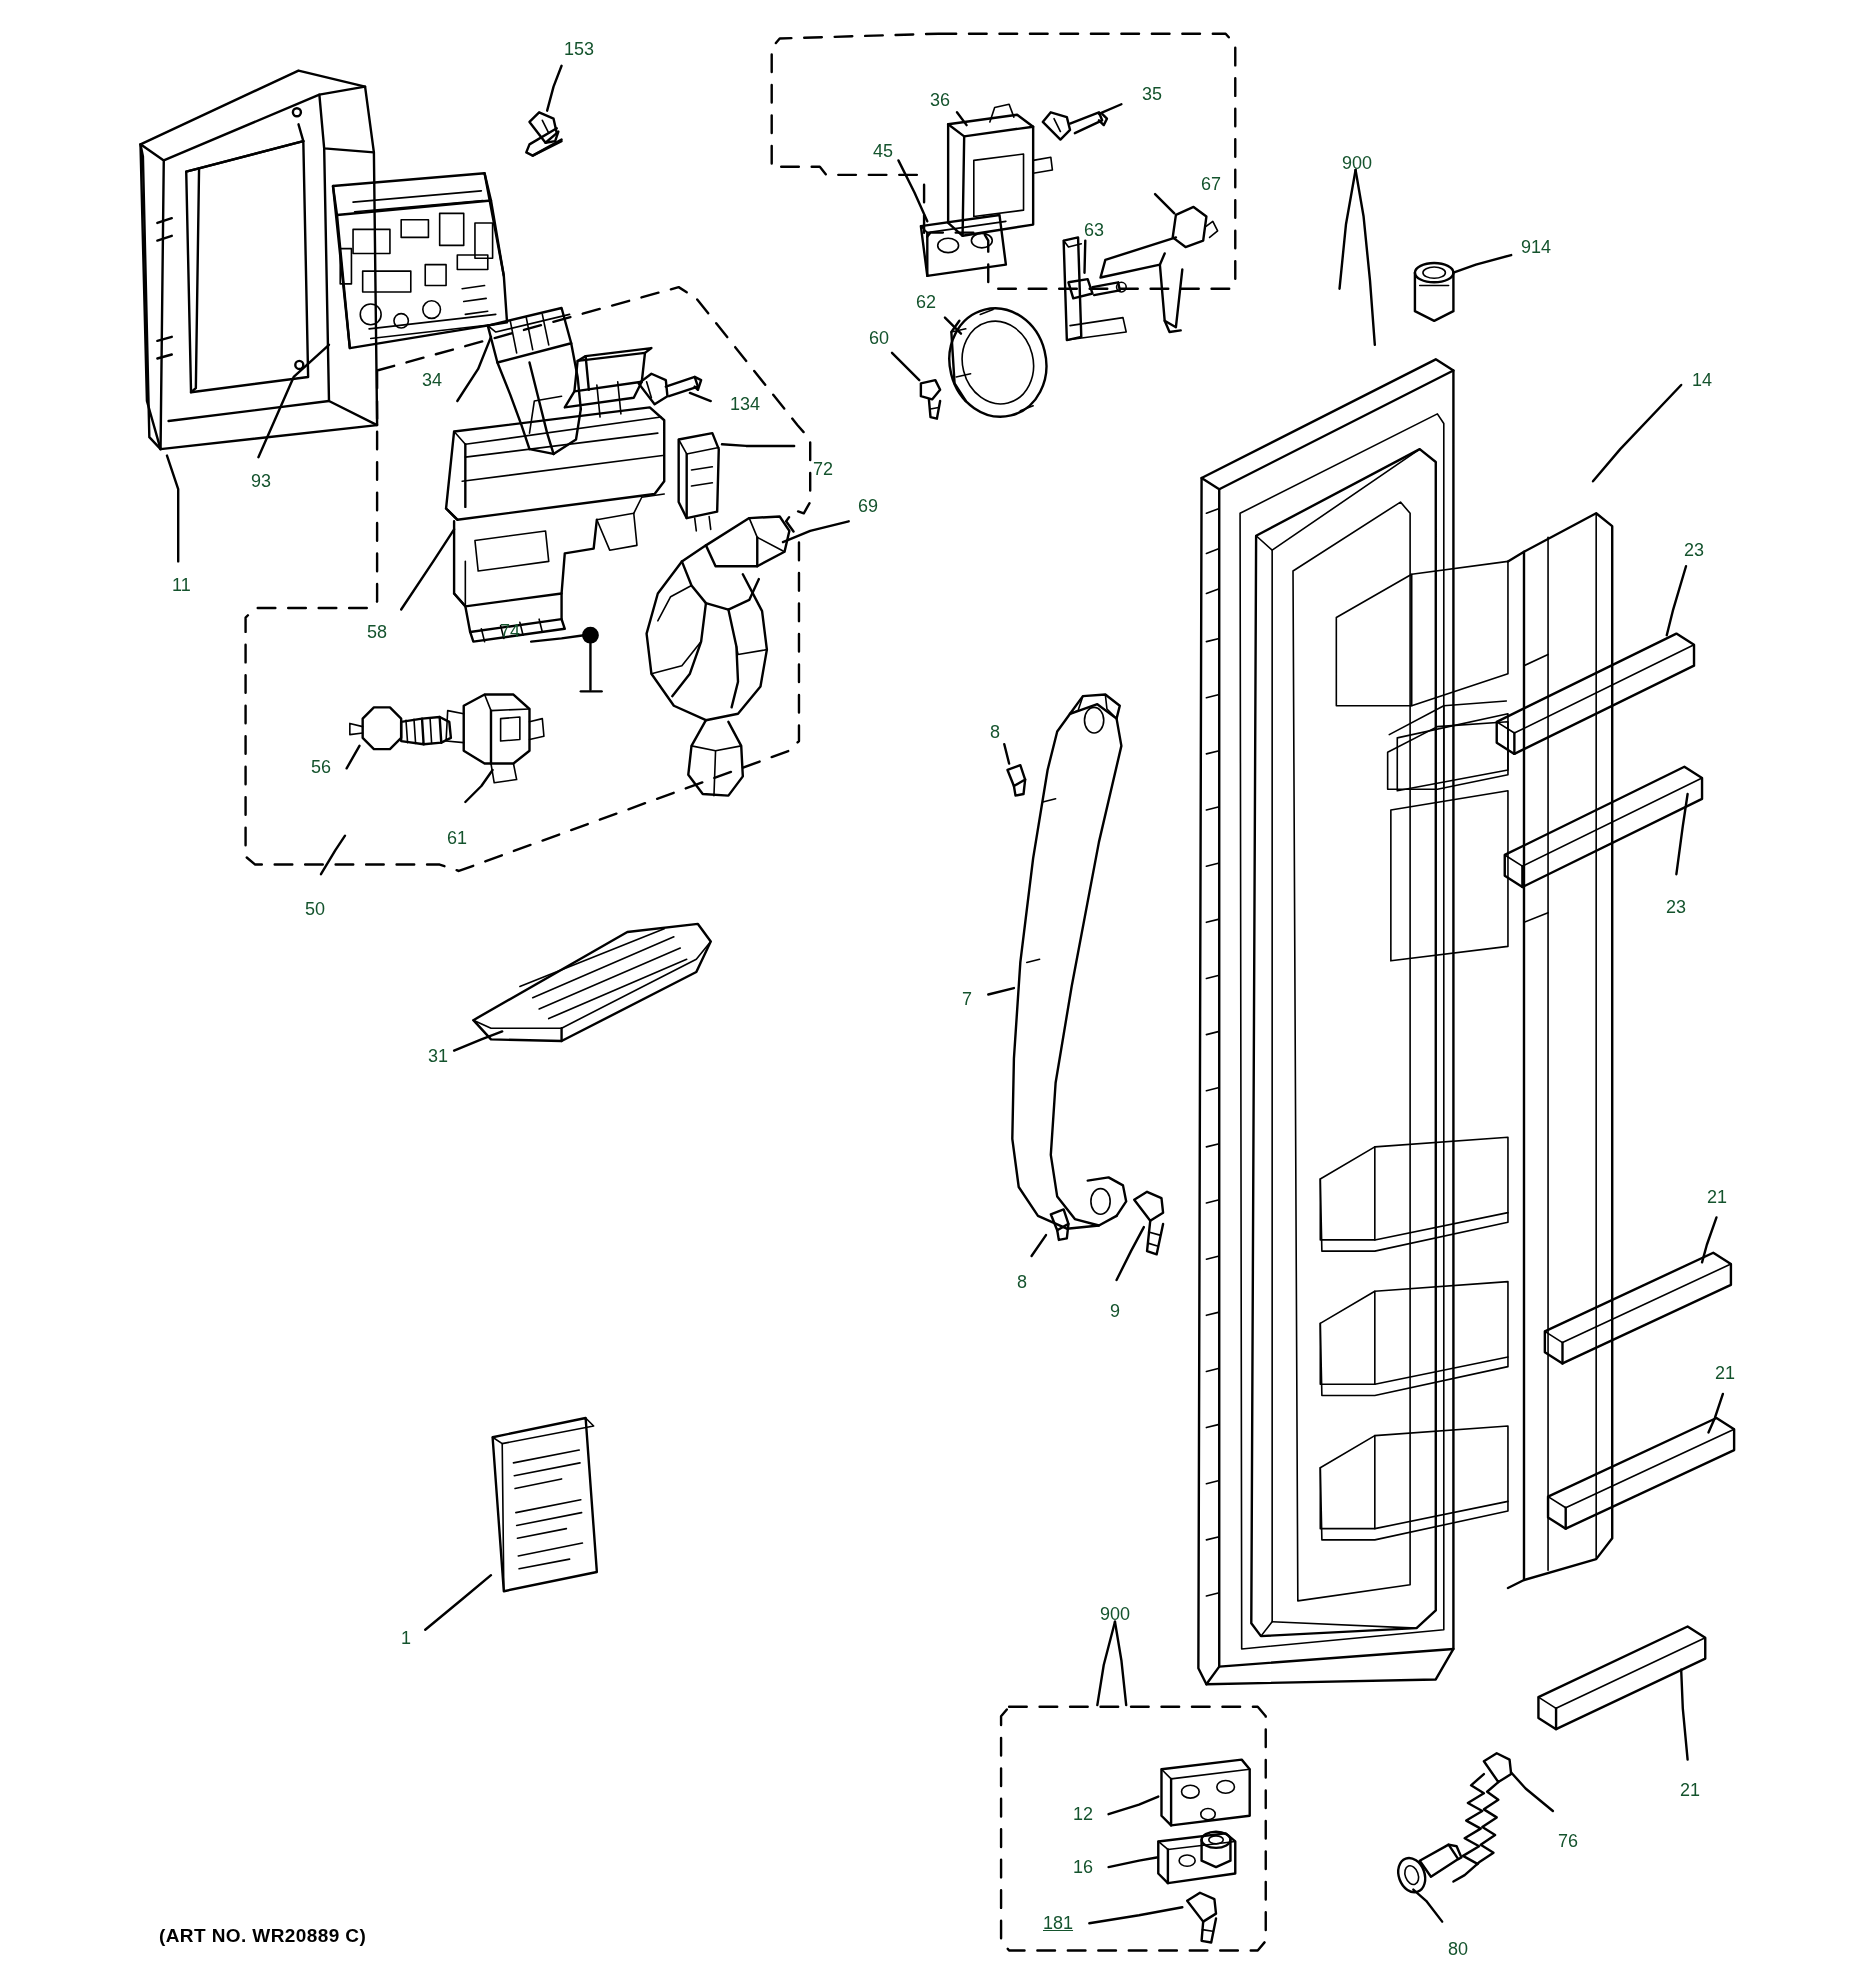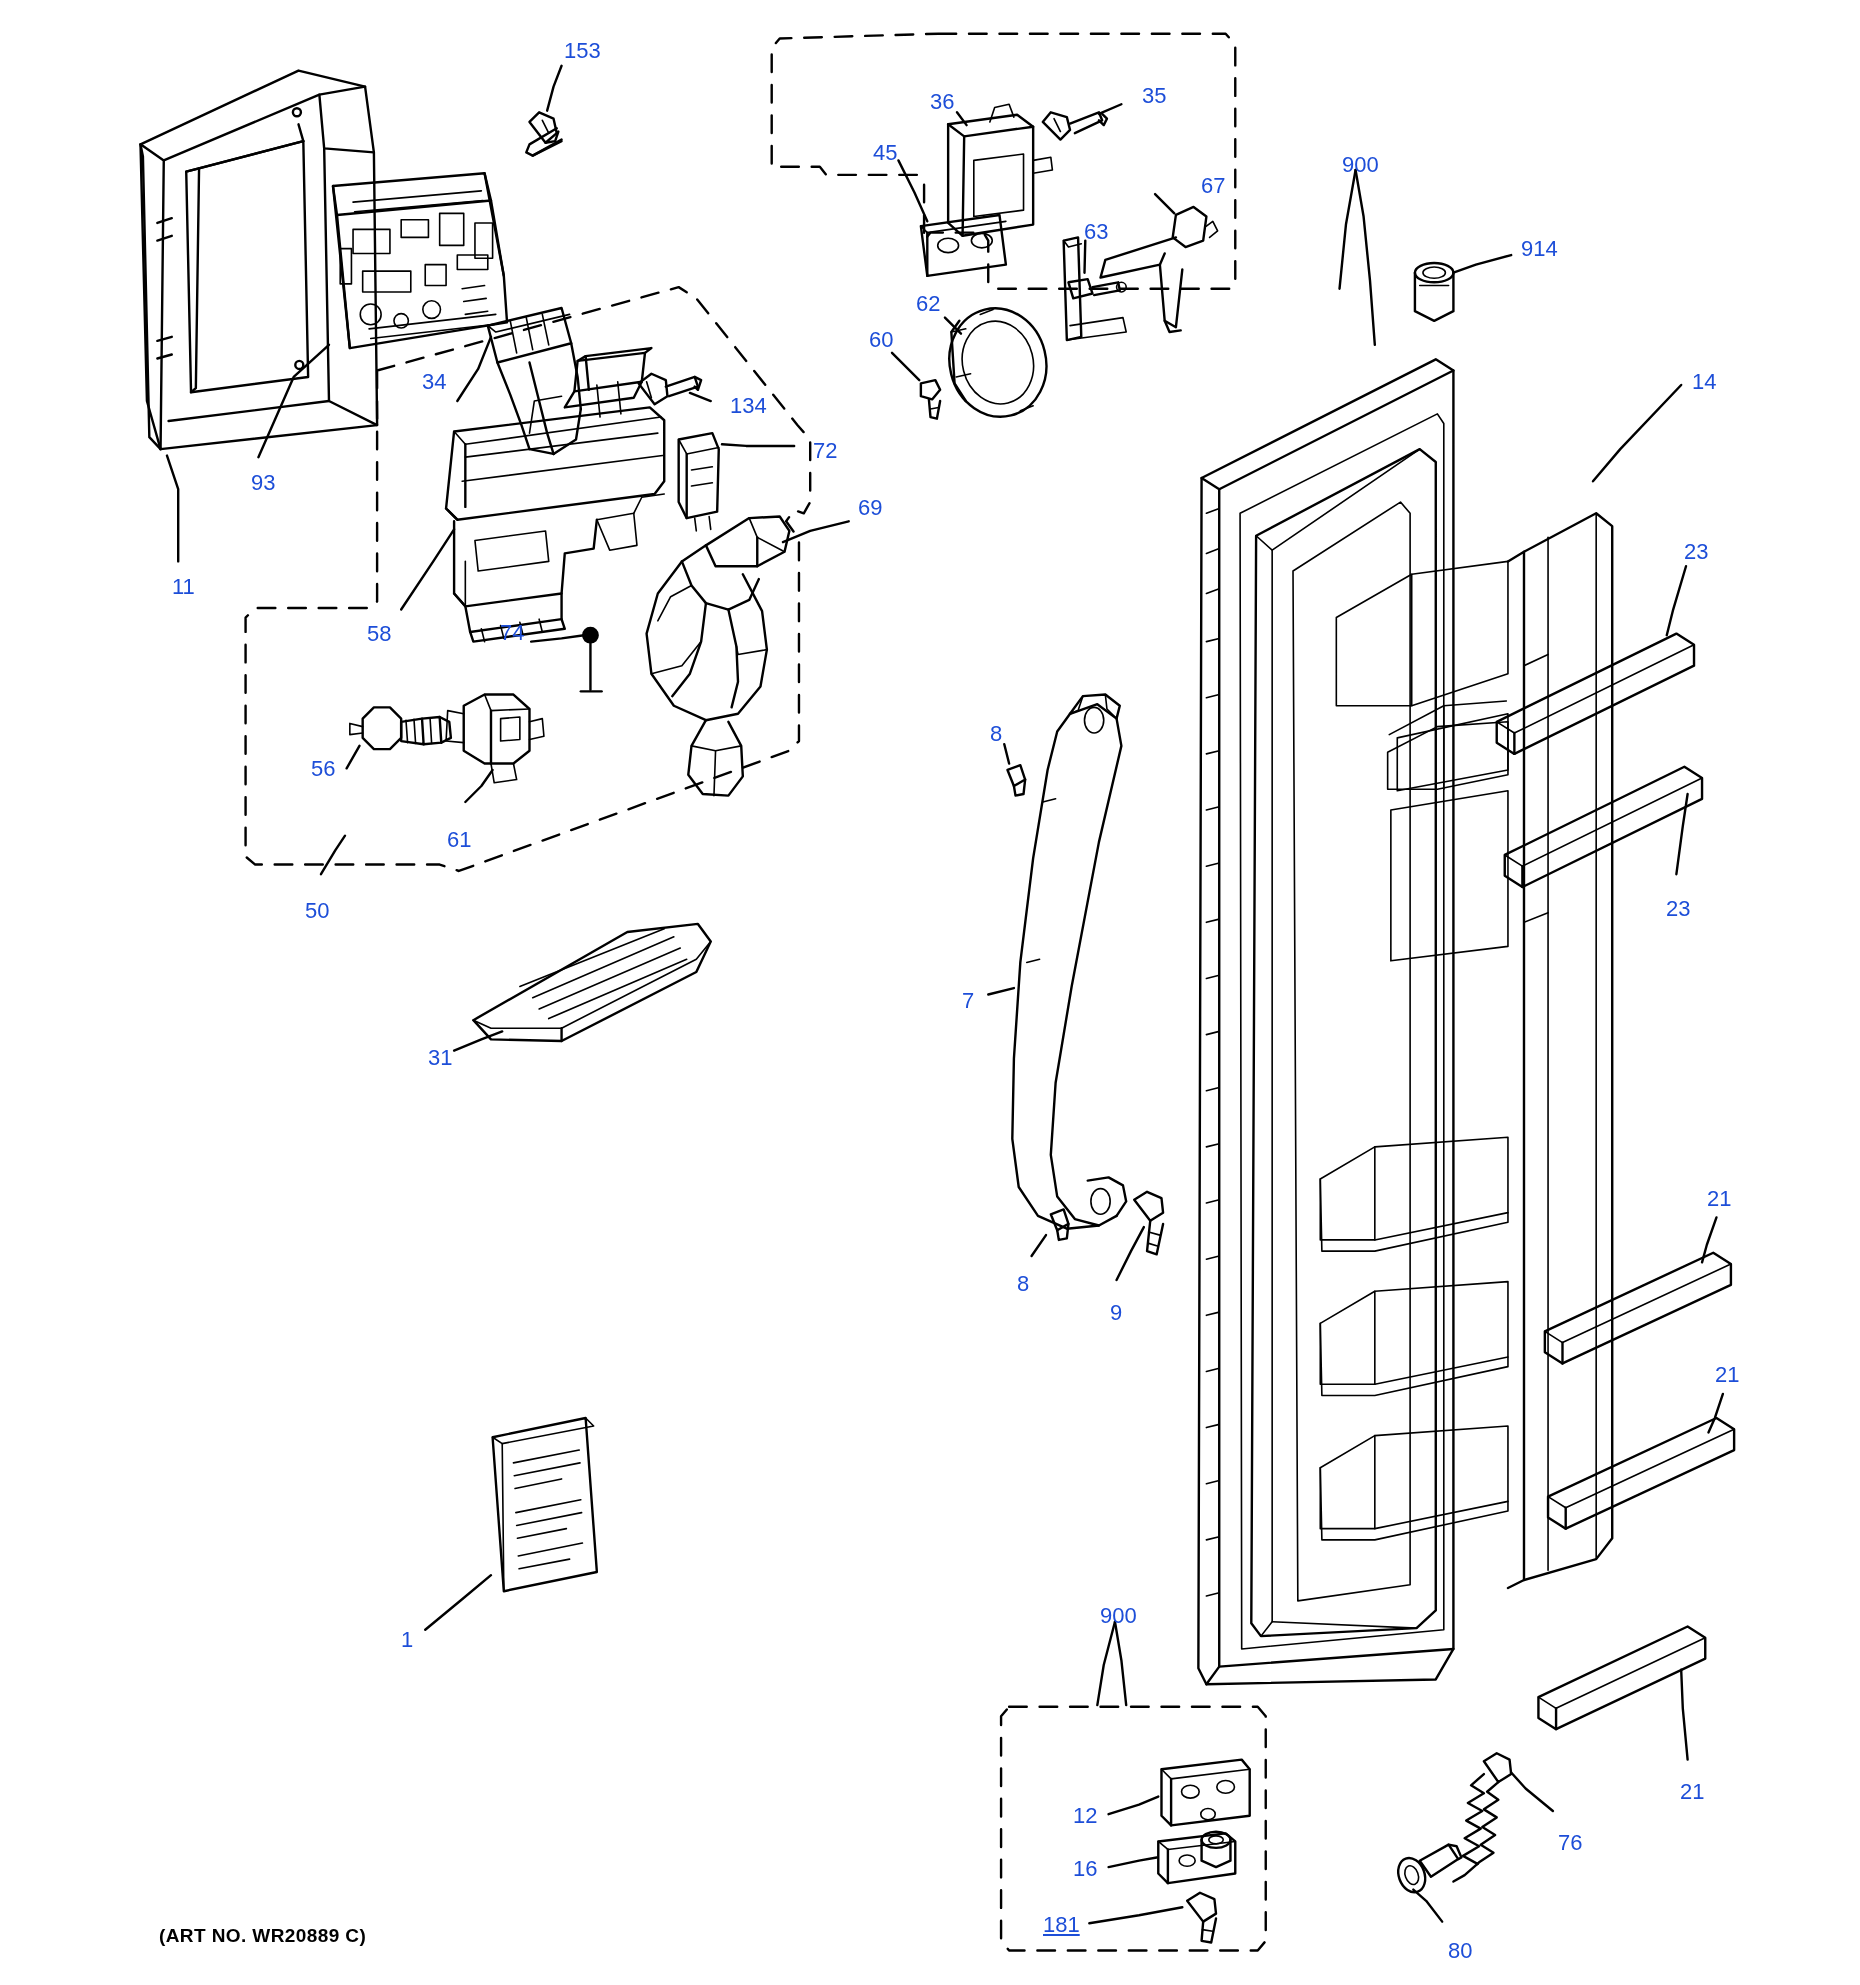--- a/index.html
+++ b/index.html
@@ -17,22 +17,22 @@
   }
   #art-svg {
     position: absolute;
     left: 0; top: 0;
     width: 1861px;
     height: 1985px;
   }
   .callout {
     position: absolute;
     font-family: "Liberation Sans", sans-serif;
-    font-size: 22px;
-    color: #1d4ed8;
+    font-size: 18px;
+    color: #14532d;
     white-space: nowrap;
     line-height: 1;
   }
   #art-no {
     position: absolute;
     font-family: "Liberation Sans", sans-serif;
     font-size: 19px;
     font-weight: bold;
     color: #000000;
     letter-spacing: 0.4px;
@@ -525,21 +525,21 @@
   <div class="callout" style="left:1342px; top:154px;">900</div>
   <div class="callout" style="left:1521px; top:238px;">914</div>
   <div class="callout" style="left:1201px; top:175px;">67</div>
   <div class="callout" style="left:1068px; top:221px;margin-left:16px;">63</div>
   <div class="callout" style="left:916px; top:293px;">62</div>
   <div class="callout" style="left:869px; top:329px;">60</div>
   <div class="callout" style="left:422px; top:371px;">34</div>
   <div class="callout" style="left:730px; top:395px;">134</div>
   <div class="callout" style="left:251px; top:472px;">93</div>
   <div class="callout" style="left:1692px; top:371px;">14</div>
-  <div class="callout" style="left:813px; top:440px;">72</div>
+  <div class="callout" style="left:813px; top:460px;">72</div>
   <div class="callout" style="left:858px; top:497px;">69</div>
   <div class="callout" style="left:172px; top:576px;">11</div>
   <div class="callout" style="left:1684px; top:541px;">23</div>
   <div class="callout" style="left:367px; top:623px;">58</div>
   <div class="callout" style="left:500px; top:622px;">74</div>
   <div class="callout" style="left:1666px; top:898px;">23</div>
   <div class="callout" style="left:311px; top:758px;">56</div>
   <div class="callout" style="left:447px; top:829px;">61</div>
   <div class="callout" style="left:305px; top:900px;">50</div>
   <div class="callout" style="left:990px; top:723px;">8</div>

